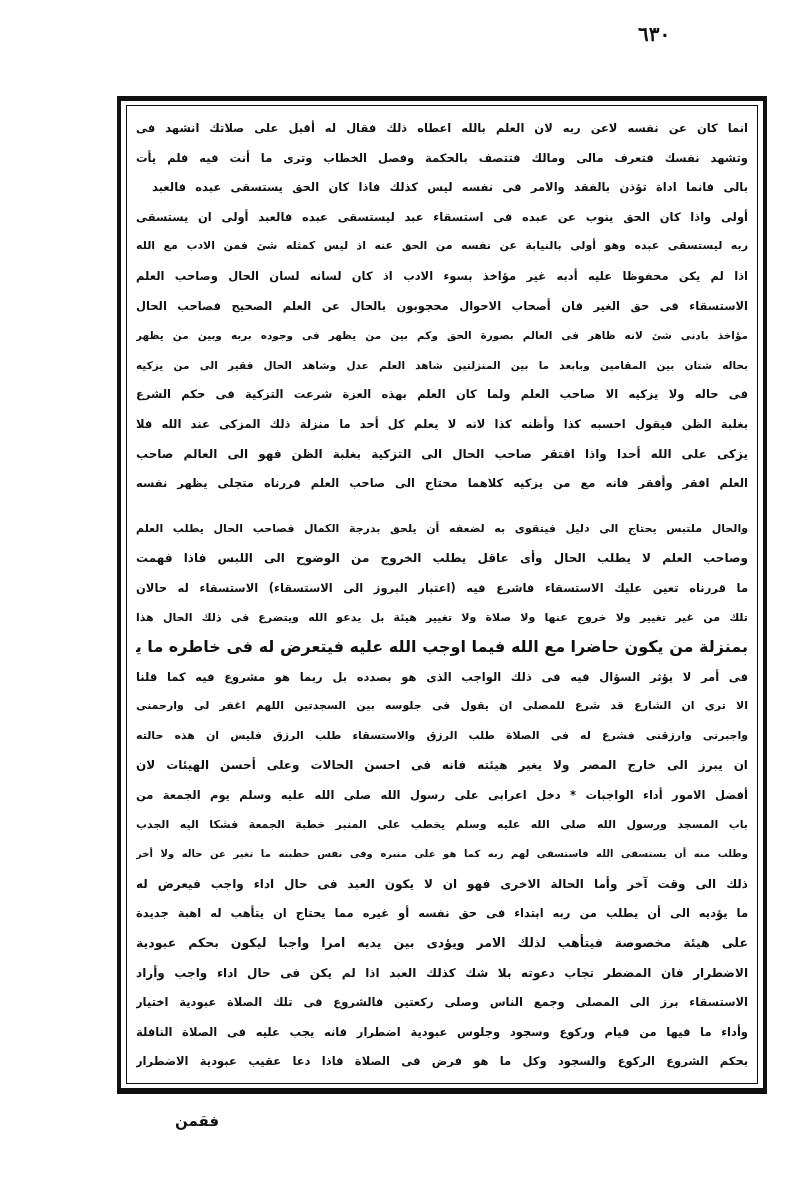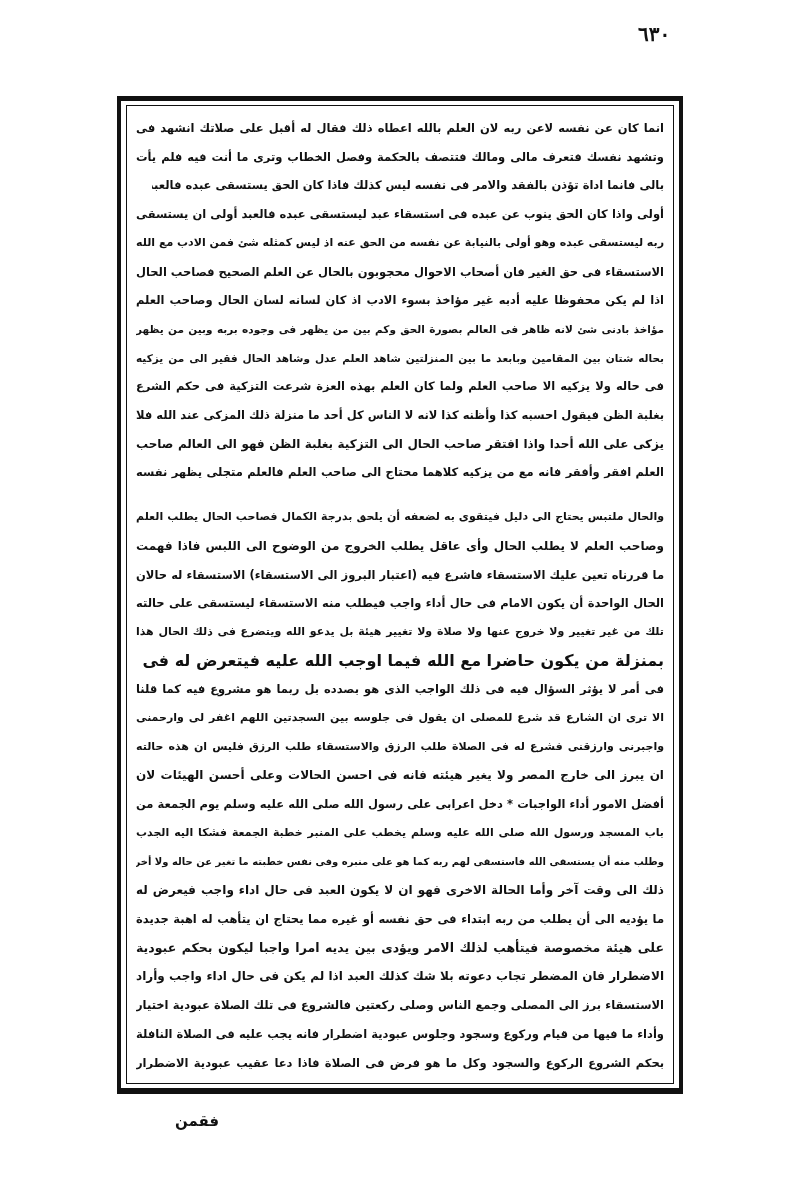--- a/index.html
+++ b/index.html
@@ -1,48 +1,47 @@
 <!DOCTYPE html>
 <html><head>
   <meta charset="utf-8">
   <style>
     html, body { margin: 0; padding: 0; background: #ffffff; }
     body { width: 800px; height: 1196px; position: relative; overflow: hidden; font-family: "DejaVu Serif", serif; color: #111; }
     .page-number { position: absolute; top: 22px; left: 600px; font-size: 20px; font-weight: bold; letter-spacing: 1px; margin-left: 38px; }
-    .frame-outer { position: absolute; left: 117px; top: 96px; width: 566px; height: 998px; border: 4px solid #111; border-top-width: 5px; border-bottom-width: 6px; box-sizing: border-box; }
+    .frame-outer { position: absolute; left: 117px; top: 96px; width: 650px; height: 998px; border: 4px solid #111; border-top-width: 5px; border-bottom-width: 6px; box-sizing: border-box; }
     .frame-inner { position: absolute; left: 5px; right: 5px; top: 4px; bottom: 4px; border: 1.5px solid #111; }
     .text-block { position: absolute; left: 9px; right: 9px; top: 8px; bottom: 6px; direction: rtl; display: flex; flex-direction: column; justify-content: space-between; }
     .text-line { font-family: "DejaVu Sans", sans-serif; font-size: 15.5px; line-height: 28px; height: 29.3px; white-space: nowrap; overflow: hidden; text-align: justify; text-align-last: justify; font-weight: bold; }
     .catchword { position: absolute; top: 1112px; left: 175px; font-family: "DejaVu Sans", sans-serif; font-size: 15px; font-weight: bold; direction: rtl; }
   </style>
 </head>
 <body>
 
 <div class="page-number">٦٣٠</div>
 
 <div class="frame-outer">
   <div class="frame-inner">
     <div class="text-block" id="text-block">
         <div class="text-line" style="font-size: 11.5px;">انما كان عن نفسه لاعن ربه لان العلم بالله اعطاه ذلك فقال له أقبل على صلاتك انشهد فى</div>
         <div class="text-line" style="font-size: 11.5px;">وتشهد نفسك فتعرف مالى ومالك فتتصف بالحكمة وفصل الخطاب وترى ما أنت فيه فلم يأت</div>
         <div class="text-line" style="font-size: 11.5px; margin-left: 16px;">بالى فانما اداة تؤذن بالفقد والامر فى نفسه ليس كذلك فاذا كان الحق يستسقى عبده فالعبد</div>
         <div class="text-line" style="font-size: 11.5px;">أولى واذا كان الحق ينوب عن عبده فى استسقاء عبد ليستسقى عبده فالعبد أولى ان يستسقى</div>
         <div class="text-line" style="font-size: 11px;">ربه ليستسقى عبده وهو أولى بالنيابة عن نفسه من الحق عنه اذ ليس كمثله شئ فمن الادب مع الله</div>
+        <div class="text-line" style="font-size: 11.5px;">اذا لم يكن محفوظا عليه أدبه غير مؤاخذ بسوء الادب اذ كان لسانه لسان الحال وصاحب العلم</div>
         <div class="text-line" style="font-size: 11.5px;">الاستسقاء فى حق الغير فان أصحاب الاحوال محجوبون بالحال عن العلم الصحيح فصاحب الحال</div>
-        <div class="text-line" style="font-size: 11.5px;">اذا لم يكن محفوظا عليه أدبه غير مؤاخذ بسوء الادب اذ كان لسانه لسان الحال وصاحب العلم</div>
         <div class="text-line" style="font-size: 10.5px;">مؤاخذ بادنى شئ لانه ظاهر فى العالم بصورة الحق وكم بين من يظهر فى وجوده بربه وبين من يظهر</div>
         <div class="text-line" style="font-size: 10.5px;">بحاله شتان بين المقامين وبابعد ما بين المنزلتين شاهد العلم عدل وشاهد الحال فقير الى من يزكيه</div>
         <div class="text-line" style="font-size: 11.5px;">فى حاله ولا يزكيه الا صاحب العلم ولما كان العلم بهذه العزة شرعت التزكية فى حكم الشرع</div>
-        <div class="text-line" style="font-size: 11.5px;">بغلبة الظن فيقول احسبه كذا وأظنه كذا لانه لا الناس كل أحد ما منزلة ذلك المزكى عند الله فلا</div>
+        <div class="text-line" style="font-size: 11.5px;">بغلبة الظن فيقول احسبه كذا وأظنه كذا لانه لا يعلم كل أحد ما منزلة ذلك المزكى عند الله فلا</div>
         <div class="text-line" style="font-size: 12px;">يزكى على الله أحدا واذا افتقر صاحب الحال الى التزكية بغلبة الظن فهو الى العالم صاحب</div>
-        <div class="text-line" style="font-size: 11.5px;">العلم افقر وأفقر فانه مع من يزكيه كلاهما محتاج الى صاحب العلم فالعلم متجلى يظهر نفسه</div>
+        <div class="text-line" style="font-size: 11.5px;">العلم افقر وأفقر فانه مع من يزكيه كلاهما محتاج الى صاحب العلم قررناه متجلى يظهر نفسه</div>
         <div class="text-line" style="font-size: 11px; margin-top: 16px;">والحال ملتبس يحتاج الى دليل فيتقوى به لضعفه أن يلحق بدرجة الكمال فصاحب الحال يطلب العلم</div>
         <div class="text-line" style="font-size: 12px;">وصاحب العلم لا يطلب الحال وأى عاقل يطلب الخروج من الوضوح الى اللبس فاذا فهمت</div>
         <div class="text-line" style="font-size: 11.5px;">ما قررناه تعين عليك الاستسقاء فاشرع فيه (اعتبار البروز الى الاستسقاء) الاستسقاء له حالان</div>
-        <div class="text-line" style="font-size: 11.5px;">الحال الواحدة أن يكون الامام فى حال أداء واجب فيطلب منه الاستسقاء ليستسقى على حالته</div>
         <div class="text-line" style="font-size: 11px;">تلك من غير تغيير ولا خروج عنها ولا صلاة ولا تغيير هيئة بل يدعو الله ويتضرع فى ذلك الحال هذا</div>
         <div class="text-line" style="font-size: 16px;">بمنزلة من يكون حاضرا مع الله فيما اوجب الله عليه فيتعرض له فى خاطره ما يؤديه الى السؤال</div>
         <div class="text-line" style="font-size: 11.5px;">فى أمر لا يؤثر السؤال فيه فى ذلك الواجب الذى هو بصدده بل ربما هو مشروع فيه كما قلنا</div>
         <div class="text-line" style="font-size: 11px;">الا ترى ان الشارع قد شرع للمصلى ان يقول فى جلوسه بين السجدتين اللهم اغفر لى وارحمنى</div>
         <div class="text-line" style="font-size: 11px;">واجبرنى وارزقنى فشرع له فى الصلاة طلب الرزق والاستسقاء طلب الرزق فليس ان هذه حالته</div>
         <div class="text-line" style="font-size: 12px;">ان يبرز الى خارج المصر ولا يغير هيئته فانه فى احسن الحالات وعلى أحسن الهيئات لان</div>
         <div class="text-line" style="font-size: 11.5px;">أفضل الامور أداء الواجبات * دخل اعرابى على رسول الله صلى الله عليه وسلم يوم الجمعة من</div>
         <div class="text-line" style="font-size: 11px;">باب المسجد ورسول الله صلى الله عليه وسلم يخطب على المنبر خطبة الجمعة فشكا اليه الجدب</div>
         <div class="text-line" style="font-size: 10px;">وطلب منه أن يستسقى الله فاستسقى لهم ربه كما هو على منبره وفى نفس خطبته ما تغير عن حاله ولا أخر</div>
         <div class="text-line" style="font-size: 12px;">ذلك الى وقت آخر وأما الحالة الاخرى فهو ان لا يكون العبد فى حال اداء واجب فيعرض له</div>

